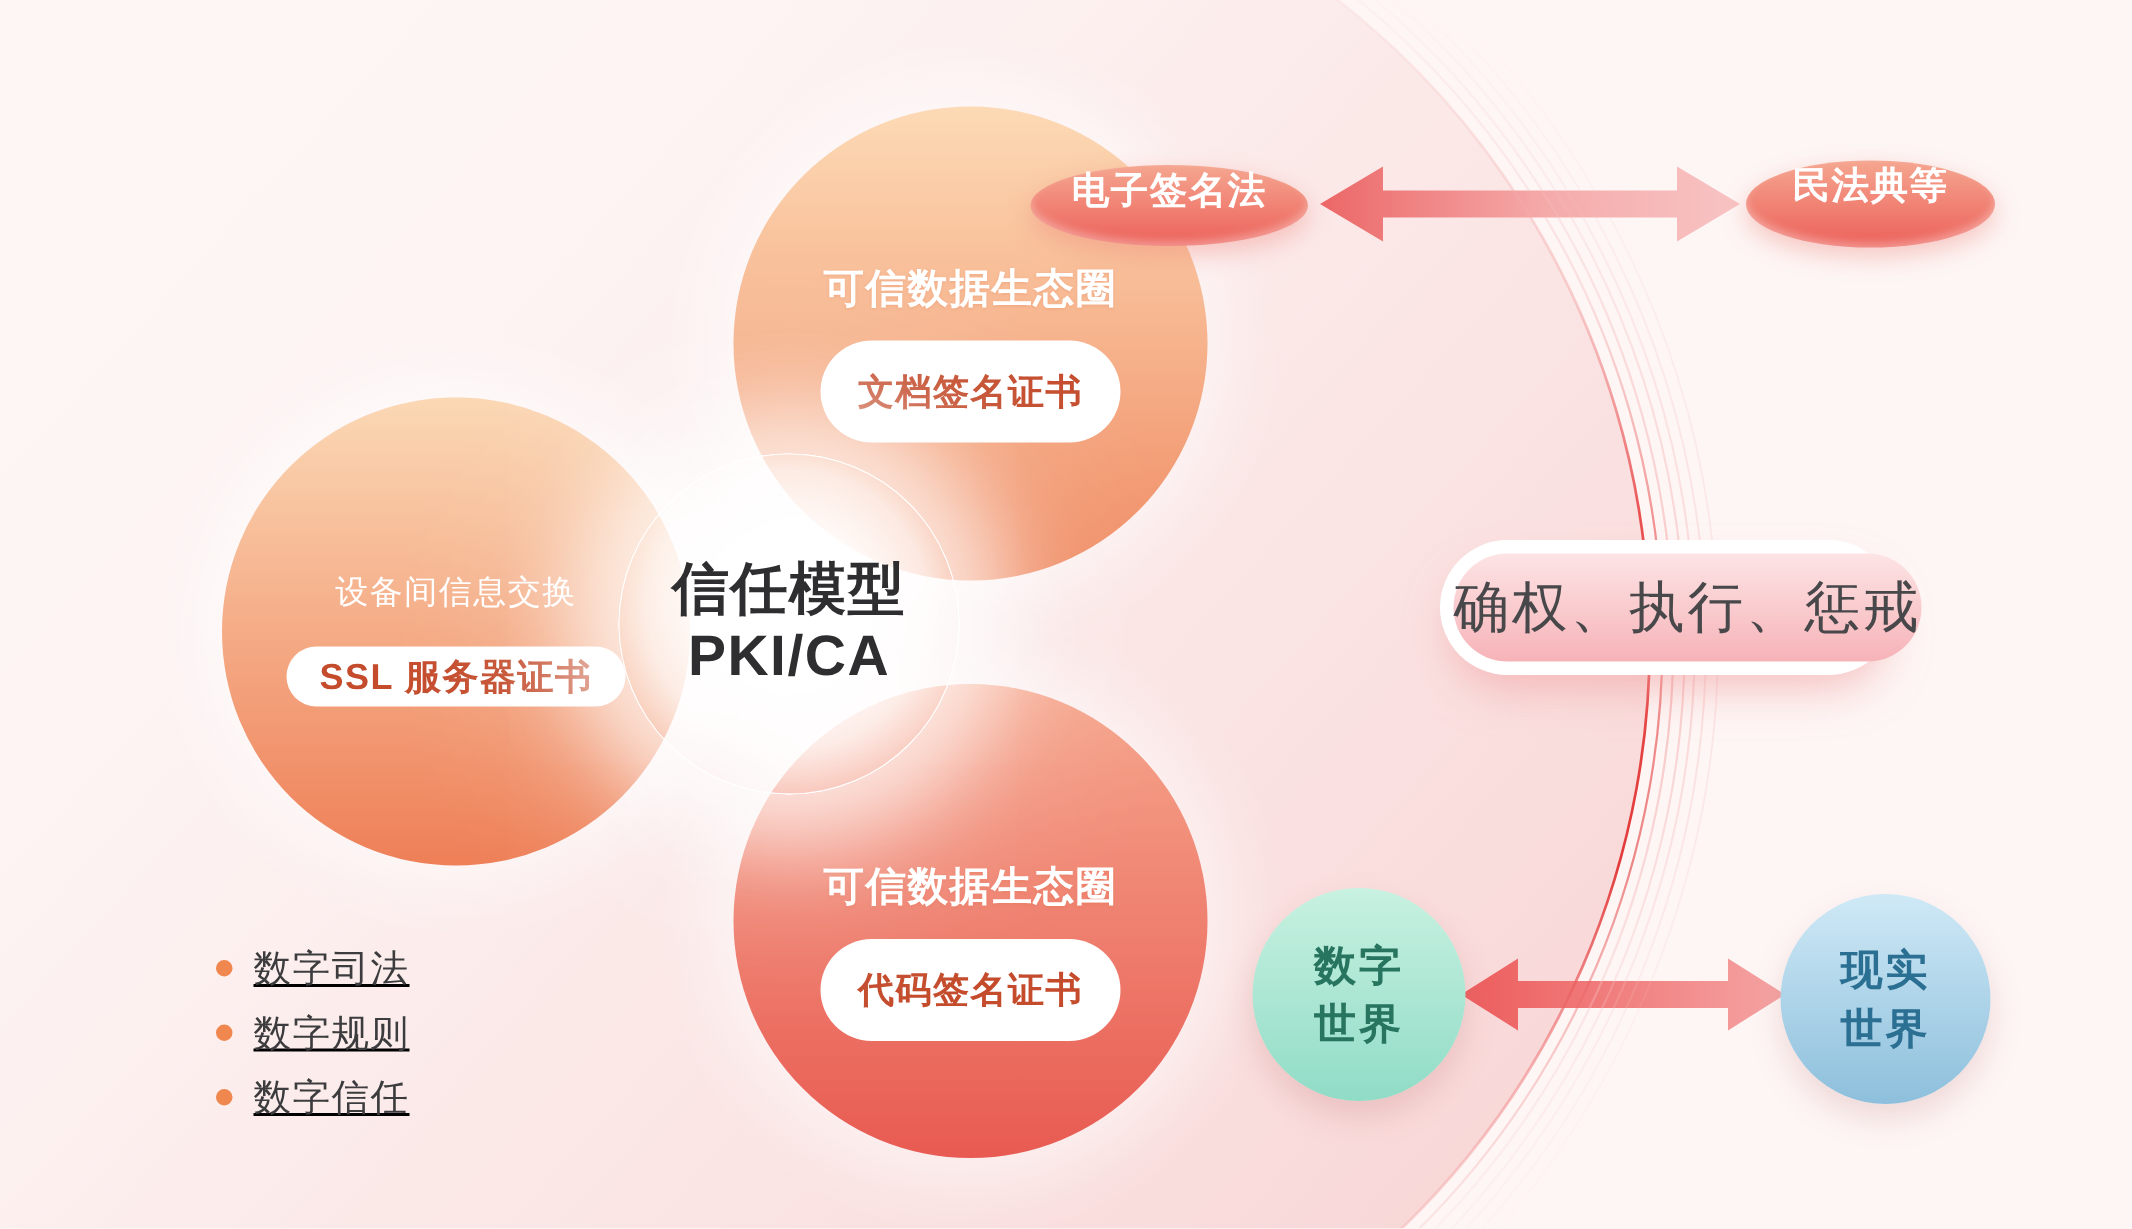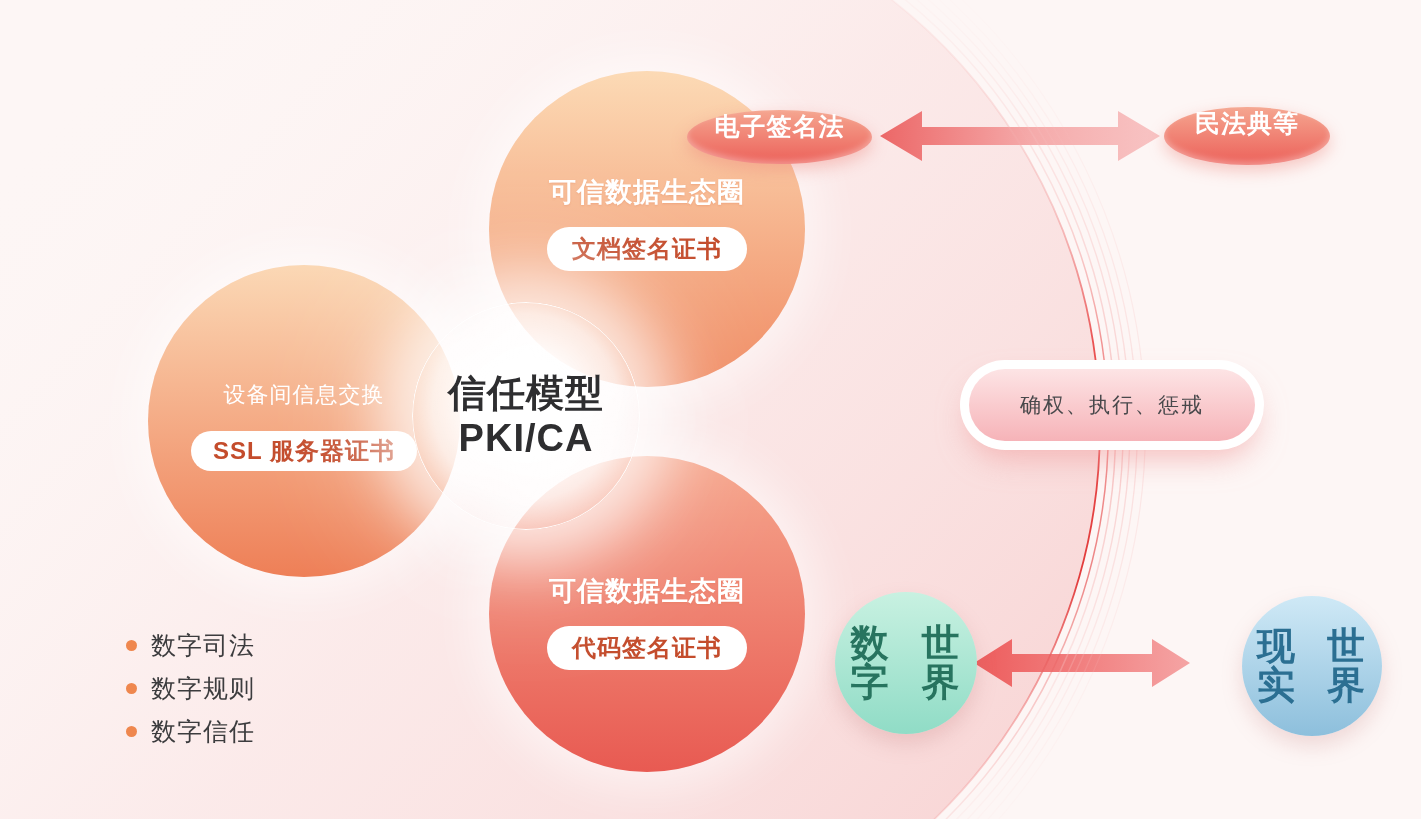--- a/index.html
+++ b/index.html
@@ -28,21 +28,21 @@
   #bottom-circle{left:489px;top:456px;width:316px;height:316px;
     background:linear-gradient(180deg,#f6a78d 0%,#e85a52 100%);padding-top:120px;box-sizing:border-box;}
 
   .eco-title{color:#ffffff;font-size:27px;font-weight:700;letter-spacing:1px;line-height:30px;
     text-shadow:0 1px 2px rgba(220,110,70,0.25);}
   #left-circle .eco-title{font-size:26px;}
   .eco-subtitle{color:#ffffff;font-size:22px;font-weight:400;letter-spacing:1px;margin-top:18px;}
   .eco-badge{
     margin-top:20px;
     background:#ffffff;border-radius:999px;
-    padding:6px 25px;
+    padding:18px 25px;
     color:#c44c2c;font-size:24px;font-weight:700;letter-spacing:1px;
     white-space:nowrap;
   }
   #left-circle .eco-badge{margin-top:21px;padding:4px 22px;}
 
   
   #core-circle{
     left:412px;top:302px;width:226px;height:226px;border-radius:50%;
     z-index:4;
     border:1.5px solid rgba(255,255,255,0.95);
@@ -78,41 +78,41 @@
     left:960px;top:360px;width:304px;height:90px;
     z-index:5;
     background:#ffffff;border-radius:45px;
     box-shadow:0 16px 30px -8px rgba(241,160,160,0.65);
     display:flex;padding:9px;box-sizing:border-box;
   }
   #enforce-inner{
     flex:1;border-radius:36px;
     background:linear-gradient(180deg,#fde4e5 0%,#f6b3b8 100%);
     display:flex;align-items:center;justify-content:center;
-    color:#48484b;font-size:21px;font-weight:500;letter-spacing:2px;
+    color:#48484b;font-size:37px;font-weight:500;letter-spacing:2px;
     white-space:nowrap;
   }
 
   
   .world-circle{
     border-radius:50%;z-index:5;
-    display:flex;align-items:center;justify-content:flex-start;
-    text-align:center;font-weight:700;font-size:38px;line-height:39px;letter-spacing:2px;
+    display:flex;flex-direction:column;align-items:center;justify-content:center;
+    text-align:center;font-weight:700;font-size:28px;line-height:39px;letter-spacing:2px;
   }
   #digital-world{left:835px;top:592px;width:142px;height:142px;
     background:linear-gradient(180deg,#c8f1e1 0%,#90dcc6 100%);
     color:#27745f;
     box-shadow:0 10px 20px rgba(198,130,130,0.28);}
-  #real-world{left:1242px;top:596px;width:140px;height:140px;
+  #real-world{left:1187px;top:596px;width:140px;height:140px;
     background:linear-gradient(180deg,#cfe9f6 0%,#8dbfdc 100%);
     color:#2b6f92;
     box-shadow:0 10px 20px rgba(198,130,130,0.25);}
 
   
-  #bullet-list{left:126px;top:624px;z-index:5;}
+  #bullet-list{left:144px;top:624px;z-index:5;text-decoration:underline;}
   .bullet-item{display:flex;align-items:center;height:43px;}
   .bullet-dot{width:11px;height:11px;border-radius:50%;background:#ef874e;margin-right:14px;flex:none;}
   .bullet-label{color:#3c3c3e;font-size:25px;letter-spacing:1px;}
 </style>
 </head>
 <body>
 
 <div id="stage">
 
   <svg id="bg-fill" class="abs" width="1421" height="819" viewBox="0 0 1421 819">

